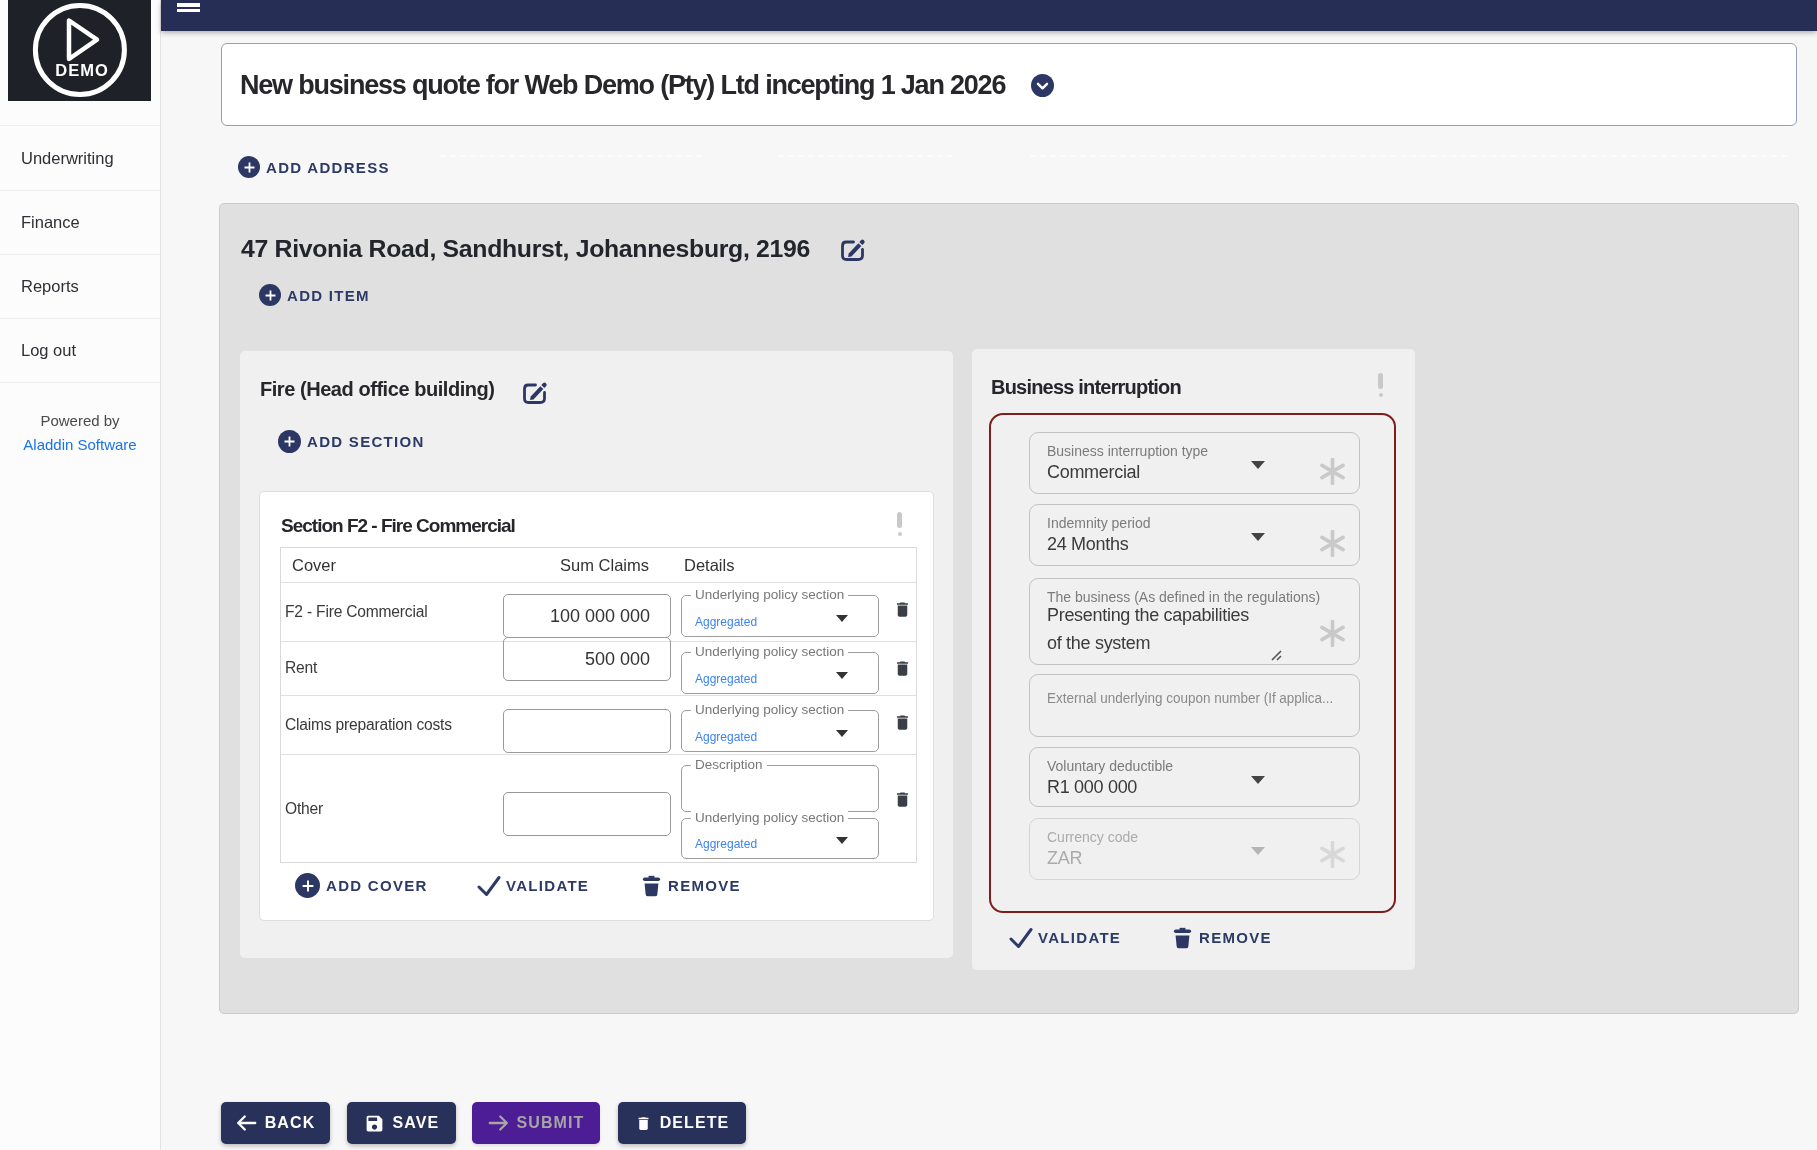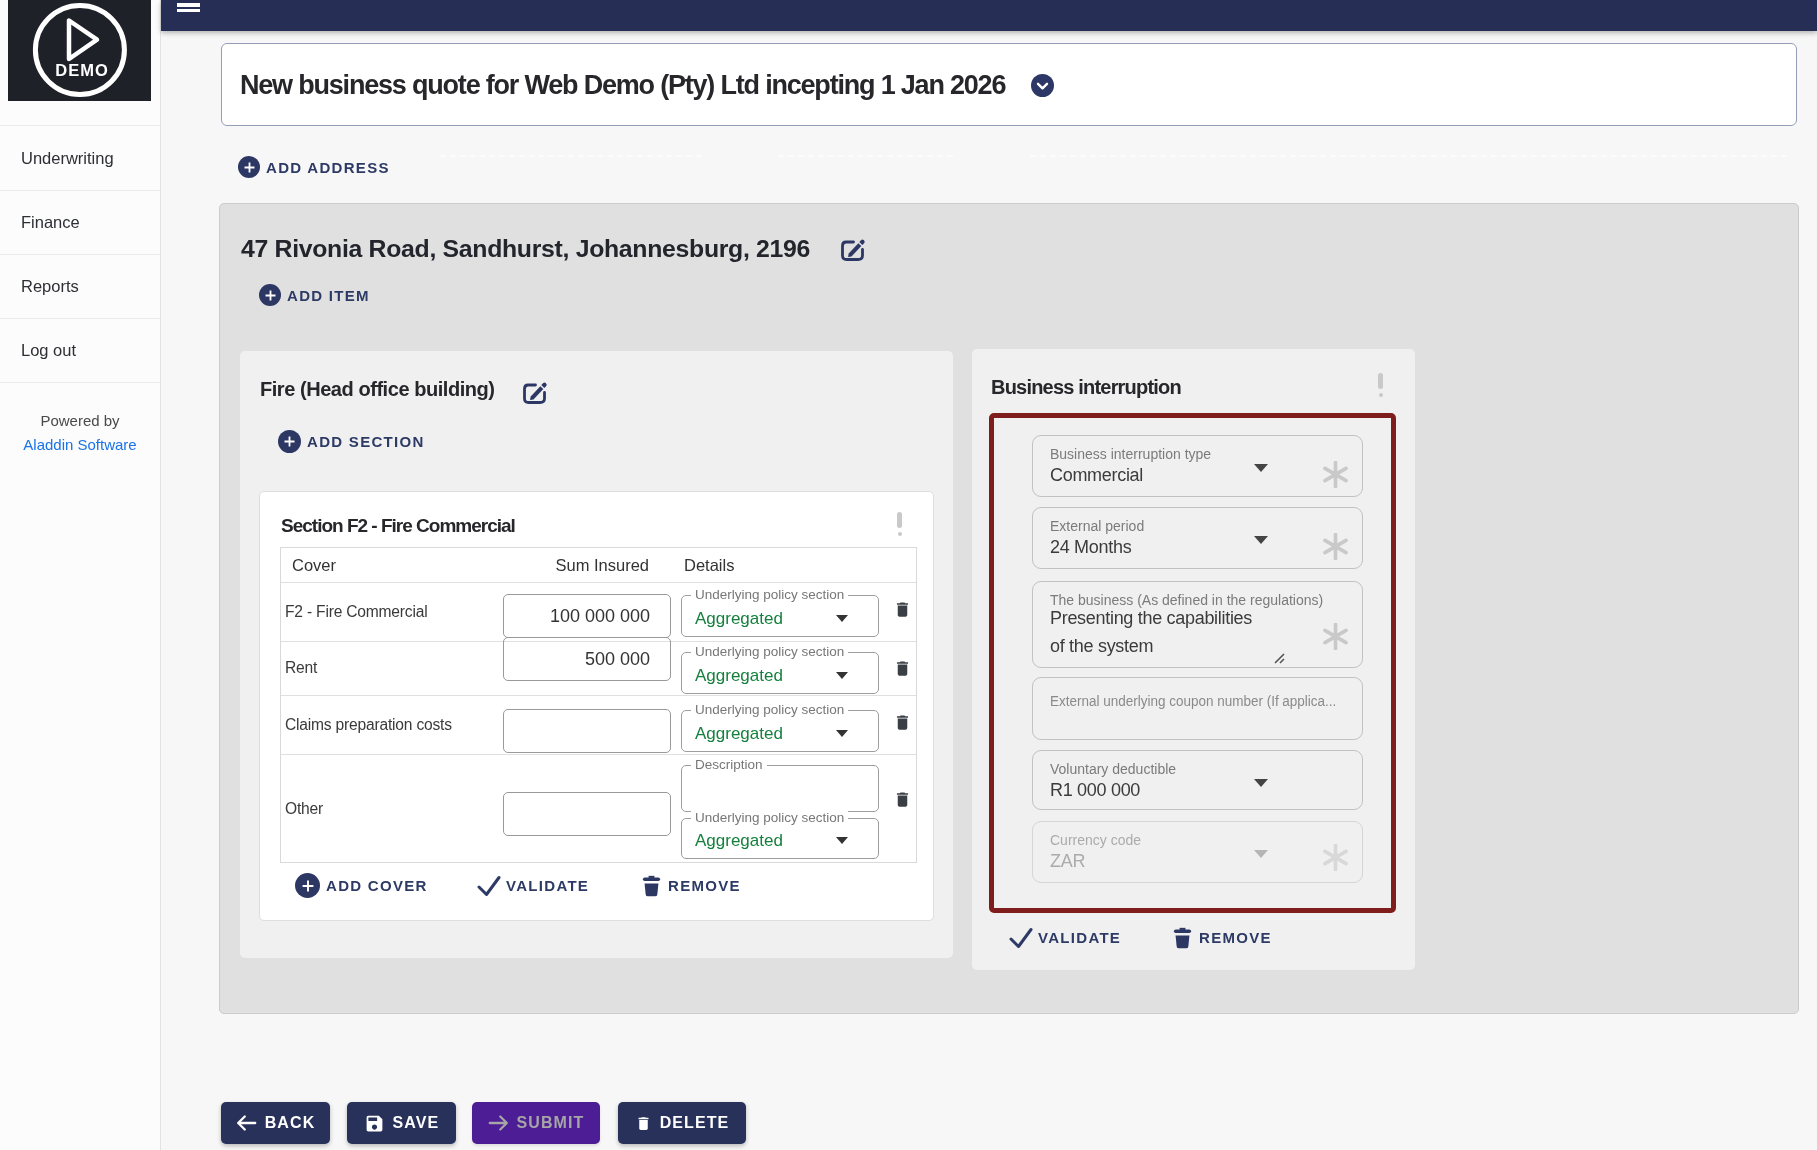--- a/index.html
+++ b/index.html
@@ -25,41 +25,41 @@
 
 #panel { position:absolute; left:219px; top:203px; width:1580px; height:811px;
   background:#e0e0e0; border:1px solid #cbcbcb; border-radius:5px; }
 #firecard { position:absolute; left:20px; top:147px; width:713px; height:607px;
   background:#f0f0f1; border-radius:5px; }
 #seccard { position:absolute; left:19px; top:140px; width:675px; height:430px;
   background:#fff; border:1px solid #dedede; border-radius:5px; }
 #bicard { position:absolute; left:752px; top:145px; width:443px; height:621px;
   background:#f0f0f1; border-radius:5px; }
 #bipanel { position:absolute; left:17px; top:64px; width:407px; height:500px;
-  border:5px solid #7f1d1d; border-radius:5px; }
+  border:2px solid #7f1d1d; border-radius:14px; }
 .bibox { position:absolute; left:38px; width:331px; border:1px solid #c2c2c2;
   border-radius:9px; }
 .bilabel { position:absolute; left:17px; top:10px; font-size:14px; color:#7b7b7b; }
 .bival { position:absolute; left:17px; top:29px; font-size:18px; letter-spacing:-0.3px; color:#3b3b3b; }
 .bicaret { position:absolute; right:94px; }
 .biast { position:absolute; right:13px; }
 
 #ftable { position:absolute; left:20px; top:55px; width:637px; height:316px;
   border:1px solid #d9d9d9; background:#fff; }
 .trow { position:absolute; left:0; width:635px; border-top:1px solid #e0e0e0; }
 .tlabel { position:absolute; left:4px; font-size:15.6px; letter-spacing:-0.2px; color:#3a3a3a;
   display:flex; align-items:center; }
 .sumbox { position:absolute; left:222px; width:168px; height:44px;
   border:1px solid #999; border-radius:5px; font-size:18px; color:#333;
   display:flex; align-items:center; justify-content:flex-end; padding-right:20px; }
 .fset { position:absolute; left:400px; width:198px; border:1px solid #9e9e9e;
   border-radius:5px; background:#fff; }
 .fleg { position:absolute; left:9px; top:-9px; background:#fff; padding:0 4px;
   font-size:13.5px; color:#777; white-space:nowrap; }
-.fval { position:absolute; left:13px; bottom:7px; font-size:17px; color:#15803d; }
+.fval { position:absolute; left:13px; bottom:7px; font-size:12px; color:#3b82f6; }
 .fcaret { position:absolute; right:30px; bottom:14px; }
 .tdel { position:absolute; left:612px; }
 
 .bbtn { position:absolute; top:1102px; height:42px; background:#28315a;
   border-radius:5px; color:#fff; font-weight:bold; font-size:16px;
   letter-spacing:1.1px; display:flex; align-items:center; justify-content:center;
   box-shadow:0 2px 4px rgba(0,0,0,0.25); }
 .bbtn svg { margin-right:8px; }
 </style>
 </head>
@@ -138,21 +138,21 @@
     </div>
 
     <div id="seccard">
       <div style="position:absolute; left:21px; top:23px; font-weight:bold; font-size:19px; letter-spacing:-1px; color:#26262b;">Section F2 - Fire Commercial</div>
       <div style="position:absolute; left:637px; top:20px; width:5px; height:16px; border-radius:2.5px; background:#c9c9c9;"></div>
       <div style="position:absolute; left:637.5px; top:40px; width:4px; height:4px; border-radius:2px; background:#c9c9c9;"></div>
 
       <div id="ftable">
 
         <div style="position:absolute; left:11px; top:0; height:35px; display:flex; align-items:center; font-size:16.5px; color:#333;text-align:center;">Cover</div>
-        <div style="position:absolute; left:222px; top:0; width:146px; height:35px; display:flex; align-items:center; justify-content:flex-end; font-size:16.5px; color:#333;">Sum Insured</div>
+        <div style="position:absolute; left:222px; top:0; width:146px; height:35px; display:flex; align-items:center; justify-content:flex-end; font-size:16.5px; color:#333;">Sum Claims</div>
         <div style="position:absolute; left:403px; top:0; height:35px; display:flex; align-items:center; font-size:16.5px; color:#333;">Details</div>
 
         <div class="trow" style="top:34px; height:59px;"></div>
         <div class="tlabel" style="top:34px; height:59px;text-align:center;">F2 - Fire Commercial</div>
         <div class="sumbox" style="top:46px;">100 000 000</div>
         <div class="fset" style="top:47px; height:42px;">
             <span class="fleg">Underlying policy section</span>
             <span class="fval">Aggregated</span>
           <svg class="fcaret" width="12" height="7" viewBox="0 0 12 7">
               <path d="M0 0 L12 0 L6 7 Z" fill="#333"></path>
@@ -239,21 +239,21 @@
         <span class="bilabel">Business interruption type</span>
         <span class="bival">Commercial</span>
         <svg class="bicaret" style="top:28px;" width="14" height="8" viewBox="0 0 14 8">
             <path d="M0 0 L14 0 L7 8 Z" fill="#444"></path>
           </svg>
         <svg class="biast" style="top:25px;" width="27" height="27" viewBox="0 0 24 24">
             <path d="M12 1.2 V22.8 M2.6 6.6 L21.4 17.4 M2.6 17.4 L21.4 6.6" stroke="#c9c9c9" stroke-width="3.2" stroke-linecap="round"></path>
           </svg>
       </div>
       <div class="bibox" style="top:89px; height:62px;">
-        <span class="bilabel">External period</span>
+        <span class="bilabel">Indemnity period</span>
         <span class="bival">24 Months</span>
         <svg class="bicaret" style="top:28px;" width="14" height="8" viewBox="0 0 14 8">
             <path d="M0 0 L14 0 L7 8 Z" fill="#444"></path>
           </svg>
         <svg class="biast" style="top:25px;" width="27" height="27" viewBox="0 0 24 24">
             <path d="M12 1.2 V22.8 M2.6 6.6 L21.4 17.4 M2.6 17.4 L21.4 6.6" stroke="#c9c9c9" stroke-width="3.2" stroke-linecap="round"></path>
           </svg>
       </div>
       <div class="bibox" style="top:163px; height:87px;">
         <span class="bilabel">The business (As defined in the regulations)</span>

